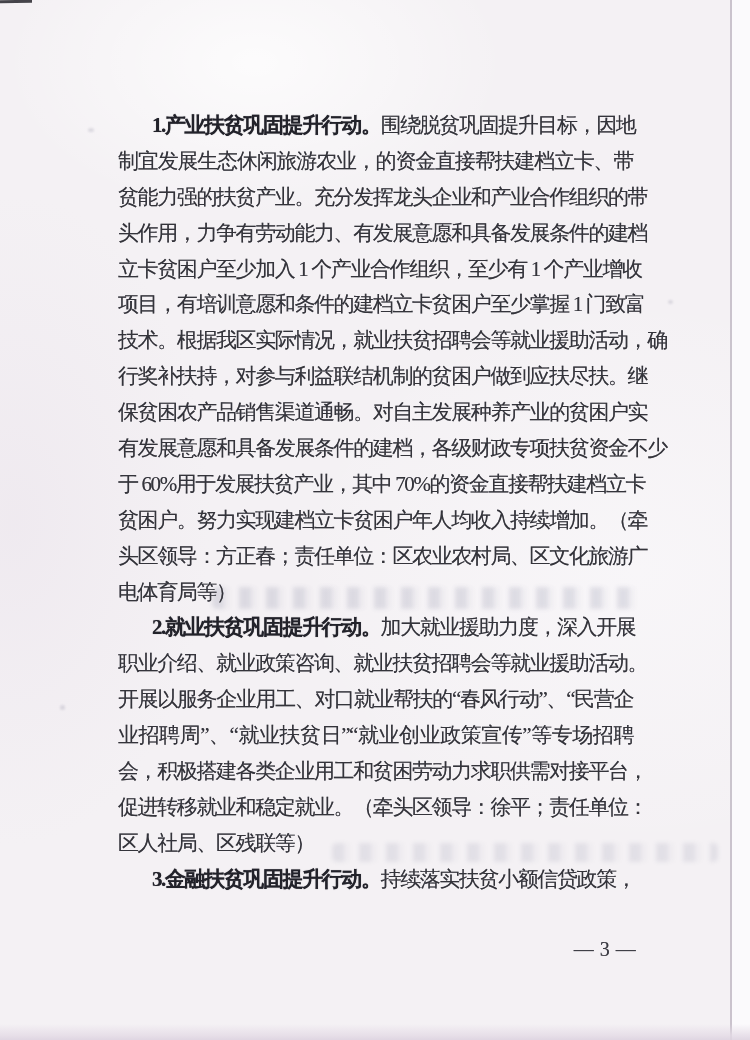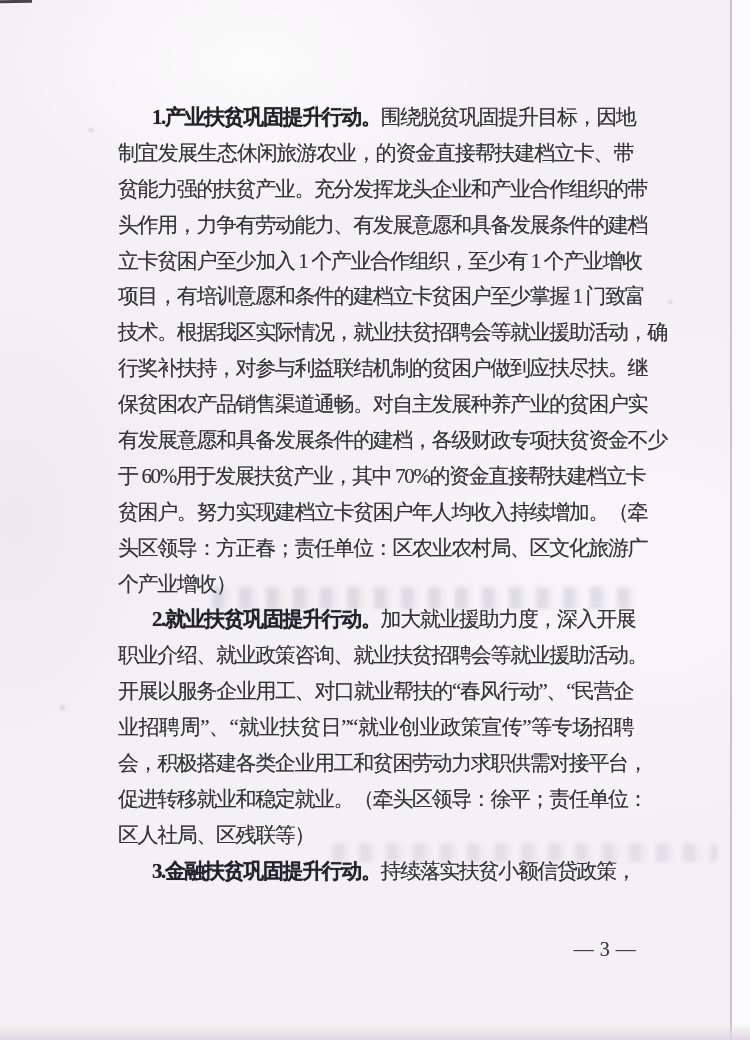--- a/index.html
+++ b/index.html
@@ -58,21 +58,21 @@
     position: absolute; border-radius: 50%;
     background: rgba(100, 100, 130, 0.18); filter: blur(1px);
   }
   .speck-1 { left: 88px;  top: 128px; width: 6px; height: 4px; }
   .speck-2 { left: 668px; top: 300px; width: 5px; height: 4px; }
   .speck-3 { left: 60px;  top: 705px; width: 5px; height: 5px; }
   
   .text-block {
     position: absolute;
     left: 118px;
-    top: 100px;
+    top: 108px;
     width: 515px;
     font-size: 21px;
     line-height: 35.9px;
     letter-spacing: -1.4px;
     color: var(--ink);
     text-shadow: 0 0 0.5px rgba(52, 52, 62, 0.55);
   }
   .line {
     text-align: justify;
     text-align-last: justify;
@@ -122,21 +122,21 @@
       <div class="line"><span>头作用，力争有劳动能力、有发展意愿和具备发展条件的建档</span></div>
       <div class="line"><span>立卡贫困户至少加入 1 个产业合作组织，至少有 1 个产业增收</span></div>
       <div class="line"><span>项目，有培训意愿和条件的建档立卡贫困户至少掌握 1 门致富</span></div>
       <div class="line"><span>技术。根据我区实际情况，就业扶贫招聘会等就业援助活动，确</span></div>
       <div class="line"><span>行奖补扶持，对参与利益联结机制的贫困户做到应扶尽扶。继</span></div>
       <div class="line"><span>保贫困农产品销售渠道通畅。对自主发展种养产业的贫困户实</span></div>
       <div class="line"><span>有发展意愿和具备发展条件的建档，各级财政专项扶贫资金不少</span></div>
       <div class="line"><span>于 60%用于发展扶贫产业，其中 70%的资金直接帮扶建档立卡</span></div>
       <div class="line"><span>贫困户。努力实现建档立卡贫困户年人均收入持续增加。（牵</span></div>
       <div class="line"><span>头区领导：方正春；责任单位：区农业农村局、区文化旅游广</span></div>
-      <div class="line no-just"><span>个产业增收）</span></div>
+      <div class="line no-just"><span>电体育局等）</span></div>
       <div class="line indent"><b>2.就业扶贫巩固提升行动。</b><span>加大就业援助力度，深入开展</span></div>
       <div class="line"><span>职业介绍、就业政策咨询、就业扶贫招聘会等就业援助活动。</span></div>
       <div class="line"><span>开展以服务企业用工、对口就业帮扶的“春风行动”、“民营企</span></div>
       <div class="line"><span>业招聘周”、“就业扶贫日”“就业创业政策宣传”等专场招聘</span></div>
       <div class="line"><span>会，积极搭建各类企业用工和贫困劳动力求职供需对接平台，</span></div>
       <div class="line"><span>促进转移就业和稳定就业。（牵头区领导：徐平；责任单位：</span></div>
       <div class="line no-just"><span>区人社局、区残联等）</span></div>
       <div class="line indent"><b>3.金融扶贫巩固提升行动。</b><span>持续落实扶贫小额信贷政策，</span></div>
     </div>
 

